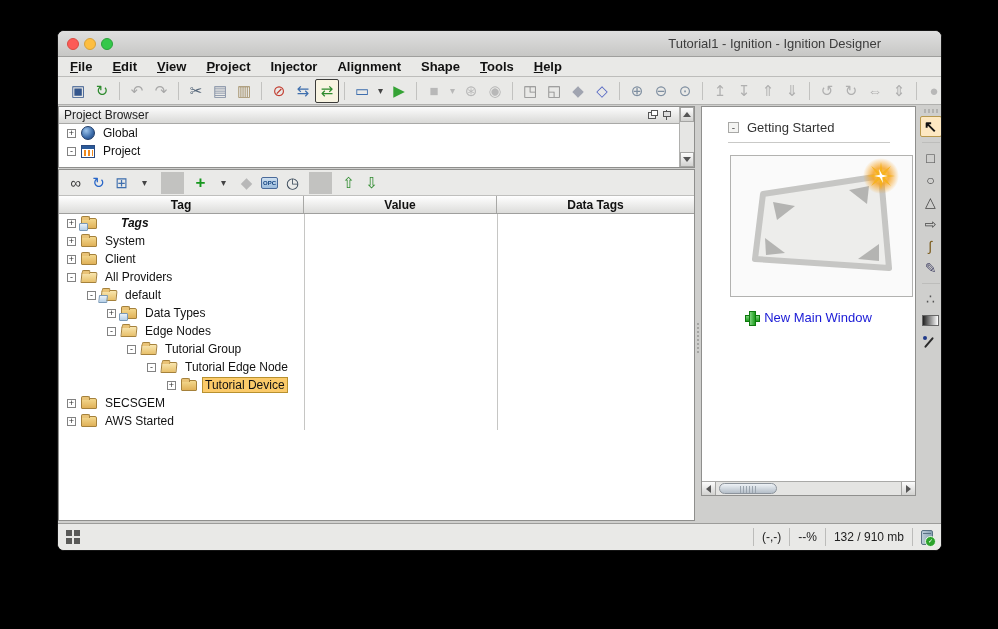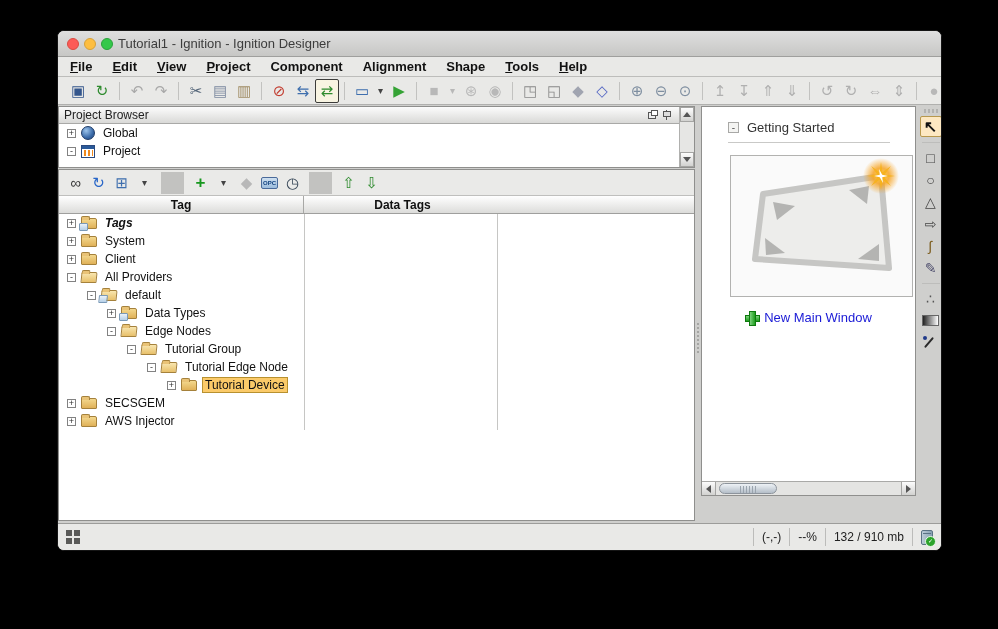--- a/index.html
+++ b/index.html
@@ -9,21 +9,21 @@
   
   #window { position:absolute; left:57px; top:30px; width:885px; height:521px;
             background:#ececea; border-radius:7px; overflow:hidden; border:1px solid #151515; }
 
   
   .titlebar { height:26px; background:linear-gradient(#dfdfdf,#c7c7c5); border-bottom:1px solid #9f9f9d; position:relative; }
   .light { position:absolute; top:7px; width:12px; height:12px; border-radius:50%; }
   .light.close { left:9px;  background:#fc5b57; border:1px solid #d94c42; }
   .light.min   { left:26px; background:#fdbe41; border:1px solid #d6a13a; }
   .light.zoom  { left:43px; background:#34c84a; border:1px solid #2aa23b; }
-  .wtitle { position:absolute; left:60px; right:60px; top:0; line-height:25px; text-align:left;
+  .wtitle { position:absolute; left:60px; right:60px; top:0; line-height:25px; text-align:right;
             font-size:13px; color:#3c3c3c; white-space:nowrap; overflow:hidden; }
 
   
   .menubar { height:20px; background:#e9e9e7; border-bottom:1px solid #bdbdbb; display:flex; align-items:center; padding-left:2px; }
   .menu-item { font-size:13px; font-weight:bold; color:#111; padding:0 10px; line-height:19px; white-space:nowrap; }
 
   
   .toolbar { height:28px; background:#e9e9e7; border-bottom:1px solid #b0b0ae; display:flex; align-items:center; padding-left:8px; overflow:hidden; }
   .tb-item { width:24px; height:24px; display:inline-flex; align-items:center; justify-content:center; flex:none; border-radius:3px; }
   .tb-item.narrow { width:13px; }
@@ -64,21 +64,21 @@
   .ic.folder-tag::after, .ic.folder-open-tag::after, .ic.folder-type::after {
         content:""; position:absolute; left:-3px; bottom:-3px; width:7px; height:6px;
         background:linear-gradient(#eaf2fa,#b6d0e8); border:1px solid #7a9ab8; border-radius:1px; }
   .ic.globe { width:14px; height:14px; border-radius:50%; border:1px solid #1d3a66;
         background:radial-gradient(circle at 35% 30%, #9cc4ec, #3a6aa8 60%, #24477c); }
   .ic.project-win { width:14px; height:13px; background:#fff; border:1px solid #2a4a80; }
   .ic.project-win::before { content:""; position:absolute; left:0; top:0; right:0; height:3px; background:#2a5a9a; }
   .ic.project-win::after  { content:""; position:absolute; left:2px; bottom:1px; width:9px; height:6px;
         background:repeating-linear-gradient(90deg,#f08a1f 0 2px,transparent 2px 4px); }
   .tlabel { padding:1px 3px; }
-  .tlabel.emph { font-weight:bold; font-style:italic; }
+  .tlabel.emph { font-weight:bold; font-style:italic;margin-left:16px; }
   .tlabel.sel { background:#fbca69; border:1px solid #b8912f; padding:0 2px; }
 
   
   #project-panel { left:0; top:1px; width:637px; height:62px; }
   #project-panel .content { position:relative; height:43px; overflow:hidden; }
   .vsb { position:absolute; right:0; top:0; bottom:0; width:15px; border-left:1px solid #b0b0ae; background:#e6e6e4; }
   .vsb .sb-btn { position:absolute; left:0; width:14px; height:15px; background:linear-gradient(#fdfdfd,#d2d2d0);
                  border:1px solid #a5a5a3; display:flex; align-items:center; justify-content:center; }
   .vsb .up { top:0; } .vsb .down { bottom:0; }
   .arr-up { width:0; height:0; border-left:4px solid transparent; border-right:4px solid transparent; border-bottom:5px solid #555; }
@@ -183,21 +183,21 @@
 
   <div class="menubar">
   <span class="menu-item"><u>F</u>ile</span>
 
   <span class="menu-item"><u>E</u>dit</span>
 
   <span class="menu-item"><u>V</u>iew</span>
 
   <span class="menu-item"><u>P</u>roject</span>
 
-  <span class="menu-item">Component</span>
+  <span class="menu-item">Injector</span>
 
   <span class="menu-item">Alignment</span>
 
   <span class="menu-item">Shape</span>
 
   <span class="menu-item"><u>T</u>ools</span>
 
   <span class="menu-item"><u>H</u>elp</span>
 </div>
 
@@ -467,20 +467,21 @@
   <span class="tb-item">
             <span class="tb-glyph" style="color: rgb(46, 139, 46);">⇧</span>
           </span>
 
   <span class="tb-item">
             <span class="tb-glyph" style="color: rgb(46, 139, 46);">⇩</span>
           </span>
 </div>
       <div class="colheaders">
         <div class="colcell" style="width:245px">Tag</div>
+        <div class="colcell" style="width:193px">Value</div>
         <div class="colcell" style="width:197px">Data Tags</div>
       </div>
       <div class="tag-body">
         <div class="colline" style="left:245px"></div>
         <div class="colline" style="left:438px"></div>
 
   <div class="tree-row">
     <span class="tree-indent" style="width: 0px;"></span>
     <span class="exp">+</span>
     <span class="ic folder-tag"></span>
@@ -554,21 +555,21 @@
     <span class="tree-indent" style="width: 0px;"></span>
     <span class="exp">+</span>
     <span class="ic folder"></span>
     <span class="tlabel">SECSGEM</span>
   </div>
 
   <div class="tree-row">
     <span class="tree-indent" style="width: 0px;"></span>
     <span class="exp">+</span>
     <span class="ic folder"></span>
-    <span class="tlabel">AWS Injector</span>
+    <span class="tlabel">AWS Started</span>
   </div>
 </div>
     </div>
 
     <div class="vsplit"></div>
 
     <div class="panel" id="welcome-panel">
       <div class="gs-header">
         <span class="collapse-box">-</span>
         <span>Getting Started</span>

